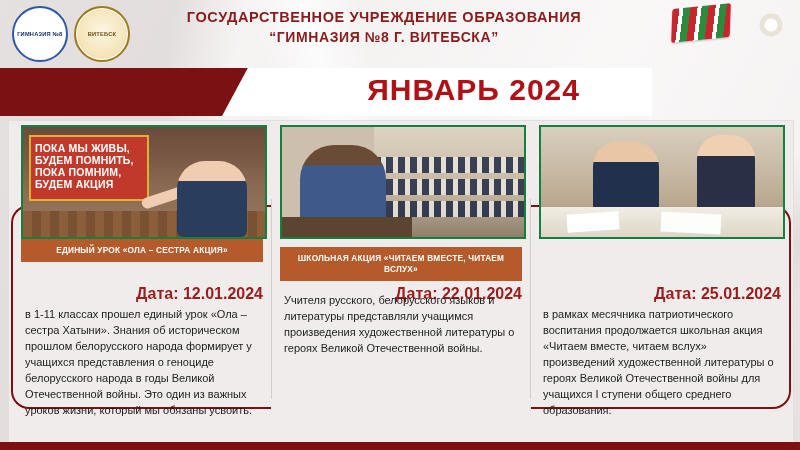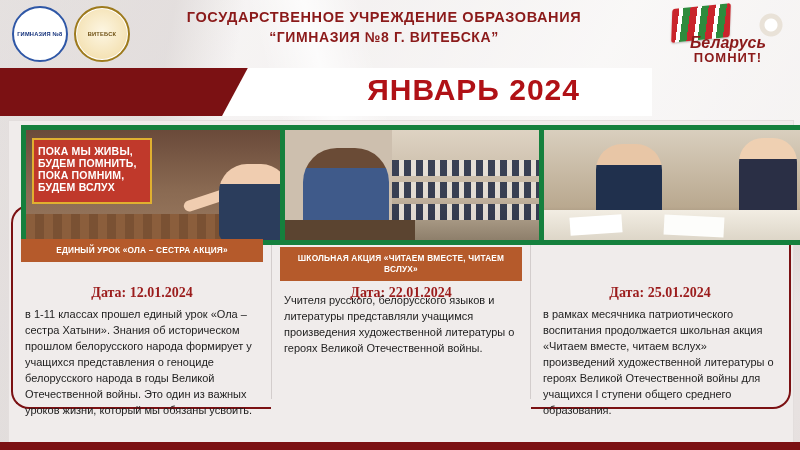--- a/index.html
+++ b/index.html
@@ -109,23 +109,22 @@
   .col.c3{left:530px}
 
   .divider{
     position:absolute;top:78px;width:1px;height:200px;background:#d3cdcc;
   }
   .divider.d1{left:262px}
   .divider.d2{left:521px}
 
   .photo{
     position:absolute;left:0;width:242px;height:110px;
-    border:5px solid #15803d;overflow:hidden;
+    border:2px solid #15803d;overflow:hidden;
     background:#b9b2ad;
-    padding-left:39px;
   }
   .c1 .photo{top:4px}
   .c2 .photo{top:4px}
   .c3 .photo{top:4px}
 
   
   .p1{
     position:absolute;inset:0;
     background:linear-gradient(180deg,#6a4a3a 0%,#8a6a52 55%,#9a7a60 100%);
   }
@@ -203,22 +202,22 @@
     background:#b55a2b;color:#fff;font-weight:bold;
     font-size:8.3px;line-height:1.35;text-align:center;
     padding:6px 8px;box-sizing:border-box;
     letter-spacing:.2px;
   }
   .c1 .cap{top:118px}
   .c2 .cap{top:126px}
   .c3 .cap{top:118px}
 
   .date{
-    position:absolute;left:0;width:242px;text-align:center;
-    color:#9b1c1c;font-weight:bold;font-size:14px;font-family:Liberation Serif, serif;
+    position:absolute;left:0;width:242px;text-align:right;
+    color:#9b1c1c;font-weight:bold;font-size:16px;
   }
   .c1 .date{top:164px}
   .c2 .date{top:164px}
   .c3 .date{top:164px}
 
   .body{
     position:absolute;left:4px;width:234px;text-align:left;
     font-size:11px;line-height:1.45;color:#1d1d1d;
   }
   .c1 .body{top:186px}
@@ -259,24 +258,20 @@
     </div>
 
     <div class="title-wrap">
       <div class="title-1">ГОСУДАРСТВЕННОЕ УЧРЕЖДЕНИЕ ОБРАЗОВАНИЯ</div>
       <div class="title-2">“ГИМНАЗИЯ №8 Г. ВИТЕБСКА”</div>
     </div>
 
     <div class="logo-bel">
       <div class="ribbon"></div>
       <div class="flower"></div>
-      <div class="logo-text">
-        <span class="l1">Беларусь</span>
-        <span class="l2">ПОМНИТ!</span>
-      </div>
     </div>
   </div>
 
   <div class="band">
     <div class="tail"></div>
     <div class="month">ЯНВАРЬ 2024</div>
   </div>
 
   <div class="canvas">
 
@@ -286,21 +281,21 @@
     <div class="divider d2"></div>
 
     <div class="col c1">
       <div class="photo">
         <div class="p1">
           <div class="wood"></div>
           <div class="banner">
             <span>ПОКА МЫ ЖИВЫ,</span>
             <span>БУДЕМ ПОМНИТЬ,</span>
             <span>ПОКА ПОМНИМ,</span>
-            <span>БУДЕМ ВСЛУХ</span>
+            <span>БУДЕМ АКЦИЯ</span>
           </div>
           <div class="arm"></div>
           <div class="boy"></div>
         </div>
       </div>
       <div class="cap">ЕДИНЫЙ УРОК «ОЛА – СЕСТРА АКЦИЯ»</div>
       <div class="date">
         <span>Дата:</span>
         <span>12.01.2024</span>
       </div>

